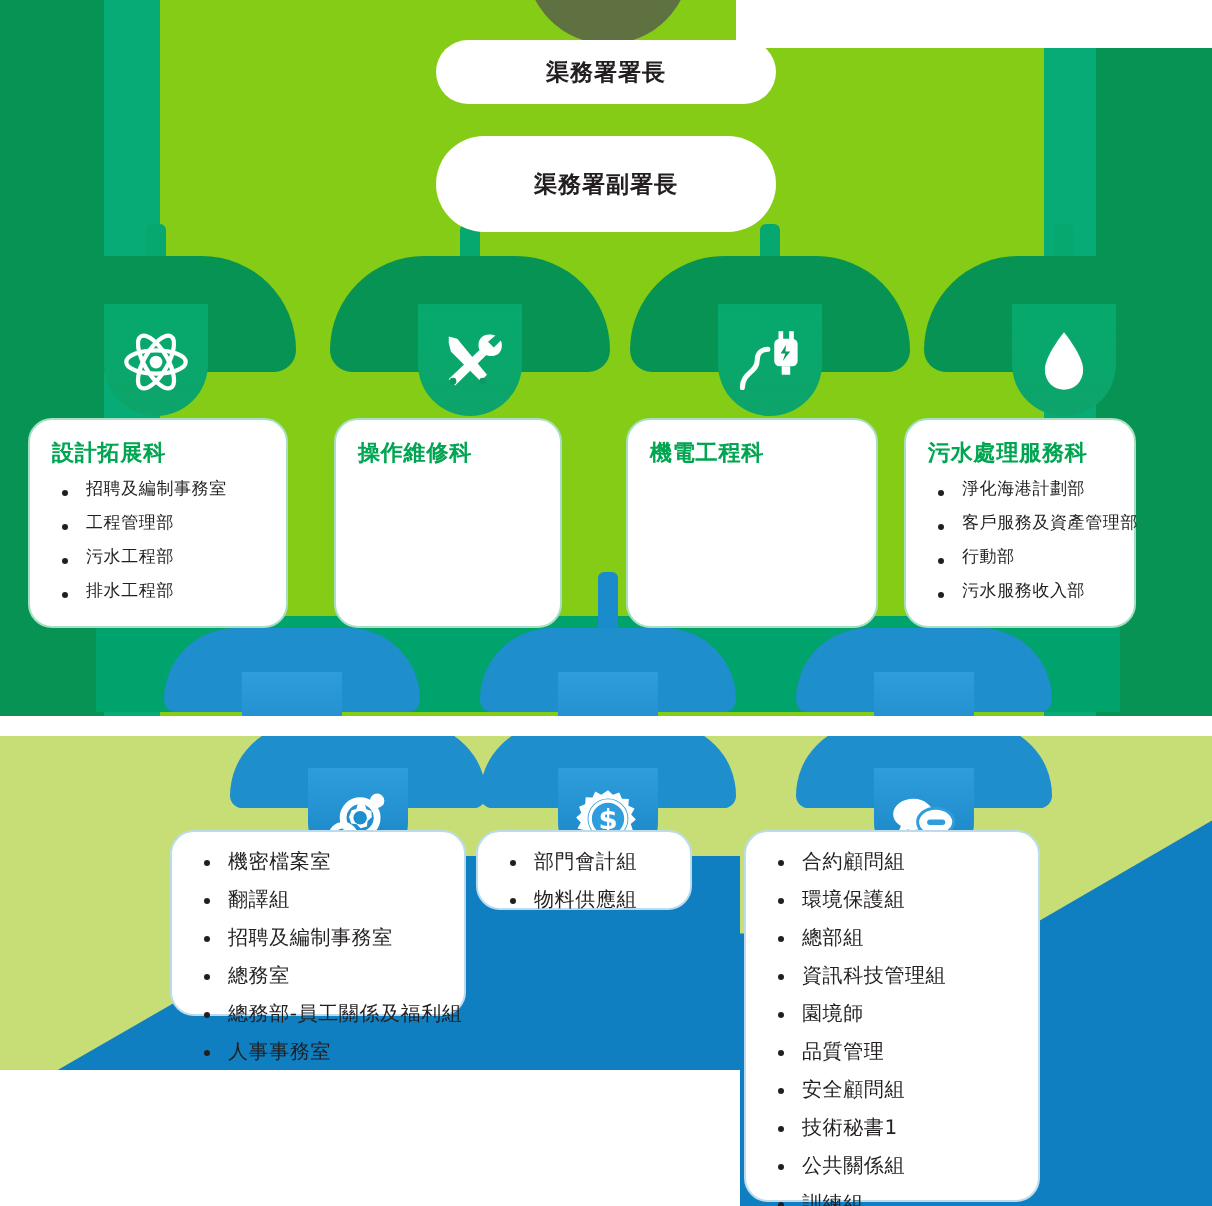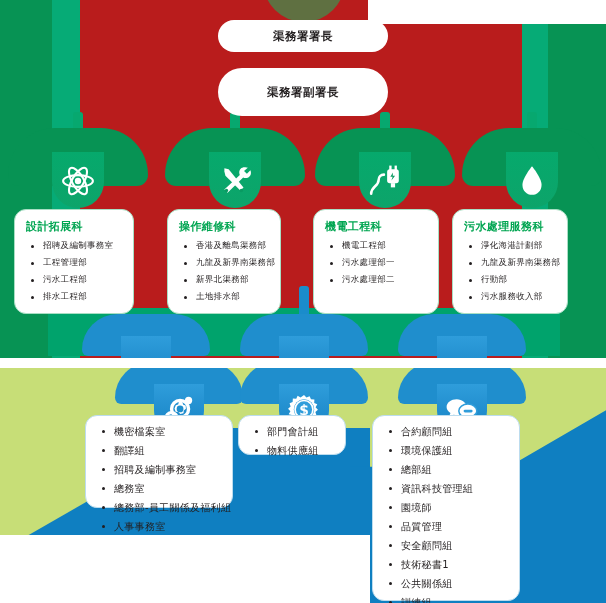--- a/index.html
+++ b/index.html
@@ -13,21 +13,21 @@
     width:606px;
     height:603px;
     overflow:hidden;
     background:#ffffff;
   }
 
   
   .bg{position:absolute;}
 
   
-  #green-panel{left:0;top:0;width:606px;height:358px;background:#b91c1c;overflow:hidden;}
+  #green-panel{left:0;top:0;width:606px;height:358px;background:#84cc16;overflow:hidden;}
   #green-panel .band-dark{position:absolute;left:0;top:0;width:52px;height:358px;background:#079354;}
   #green-panel .band-mid{position:absolute;left:52px;top:0;width:28px;height:358px;background:#06ab76;}
   #green-panel .band-r-mid{position:absolute;left:522px;top:24px;width:26px;height:334px;background:#06ab76;}
   #green-panel .band-r-dark{position:absolute;left:548px;top:24px;width:58px;height:334px;background:#079354;}
   #green-panel .notch-tr{position:absolute;left:368px;top:0;width:238px;height:24px;background:#ffffff;}
   #green-panel .olive{position:absolute;left:263px;top:-40px;width:82px;height:62px;border-radius:0 0 44px 44px;background:#5f7041;}
 
   
   #lower-panel{left:0;top:368px;width:606px;height:235px;background:#c7de77;overflow:hidden;}
   .blue-field{position:absolute;background:#0f7fc1;}
@@ -159,54 +159,43 @@
       </div>
     </div>
 
     <div class="pill" style="left:218px;top:20px;width:170px;height:32px;">
       <span>渠務署署長</span>
     </div>
     <div class="pill" style="left:218px;top:68px;width:170px;height:48px;">
       <span>渠務署副署長</span>
     </div>
 
-    <div class="card green-card" style="left:14px;top:209px;width:120px;height:105px;">
+    <div class="card green-card" style="left:14px;top:209px;width:130px;height:105px;">
       <h3>設計拓展科</h3>
       <ul>
         <li>招聘及編制事務室</li>
         <li>工程管理部</li>
         <li>污水工程部</li>
         <li>排水工程部</li>
       </ul>
     </div>
 
     <div class="card green-card" style="left:167px;top:209px;width:114px;height:105px;">
       <h3>操作維修科</h3>
-      <ul>
-        <li>香港及離島渠務部</li>
-        <li>九龍及新界南渠務部</li>
-        <li>新界北渠務部</li>
-        <li>土地排水部</li>
-      </ul>
     </div>
 
     <div class="card green-card" style="left:313px;top:209px;width:126px;height:105px;">
       <h3>機電工程科</h3>
-      <ul>
-        <li>機電工程部</li>
-        <li>污水處理部一</li>
-        <li>污水處理部二</li>
-      </ul>
     </div>
 
     <div class="card green-card" style="left:452px;top:209px;width:116px;height:105px;">
       <h3>污水處理服務科</h3>
       <ul>
         <li>淨化海港計劃部</li>
-        <li>九龍及新界南渠務部</li>
+        <li>客戶服務及資產管理部</li>
         <li>行動部</li>
         <li>污水服務收入部</li>
       </ul>
     </div>
 
     <div class="bnode" style="left:82px;top:320px;width:128px;">
       <div class="canopy"></div>
       <div class="bulb"></div>
     </div>
     <div class="bnode" style="left:240px;top:320px;width:128px;">

